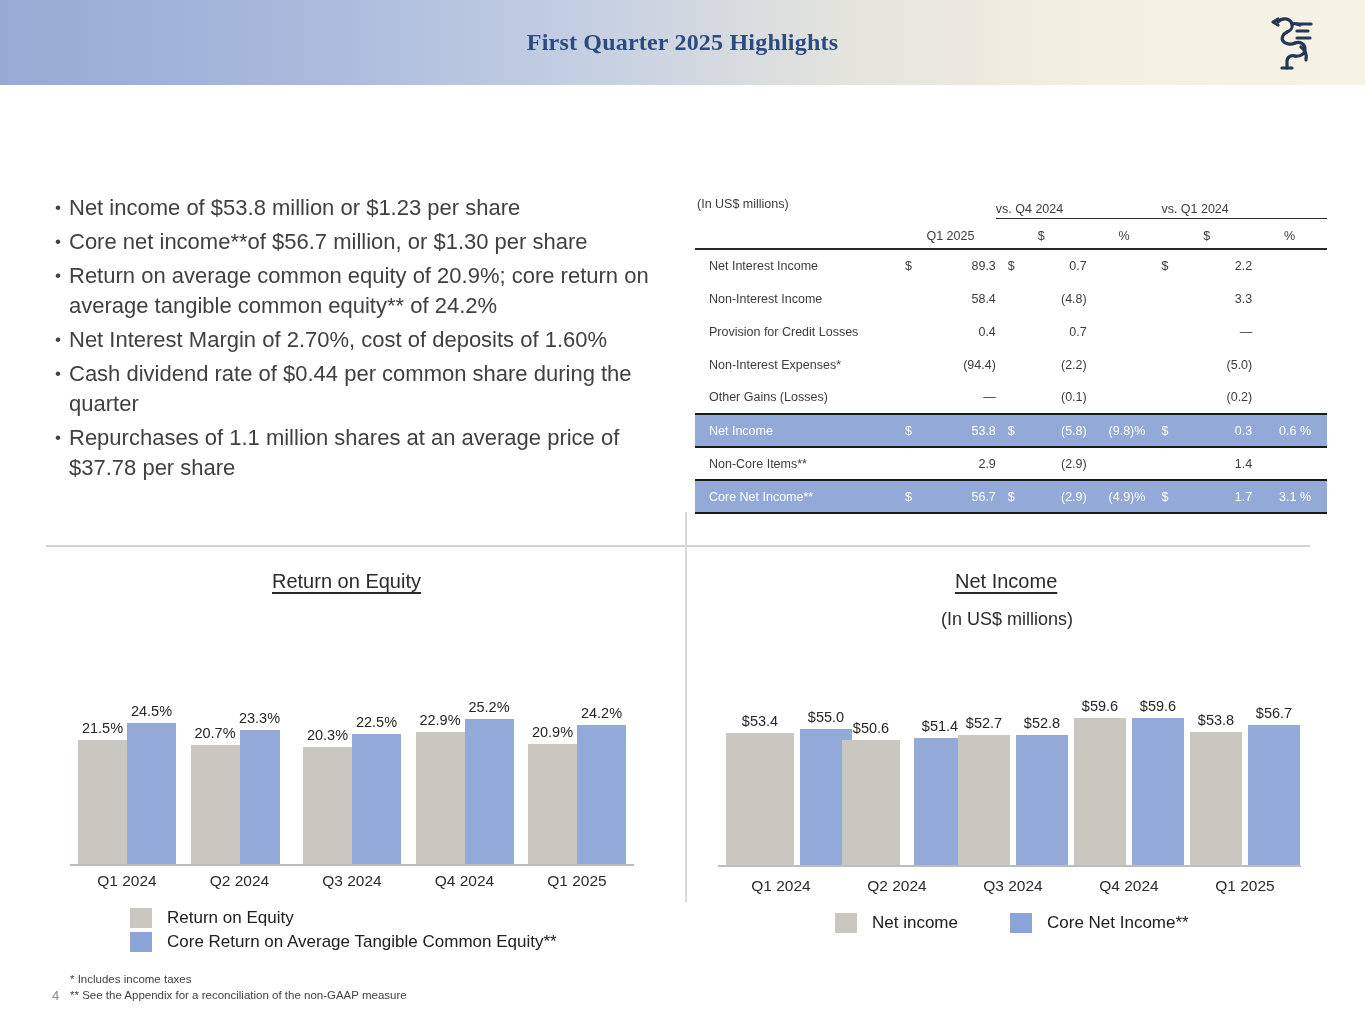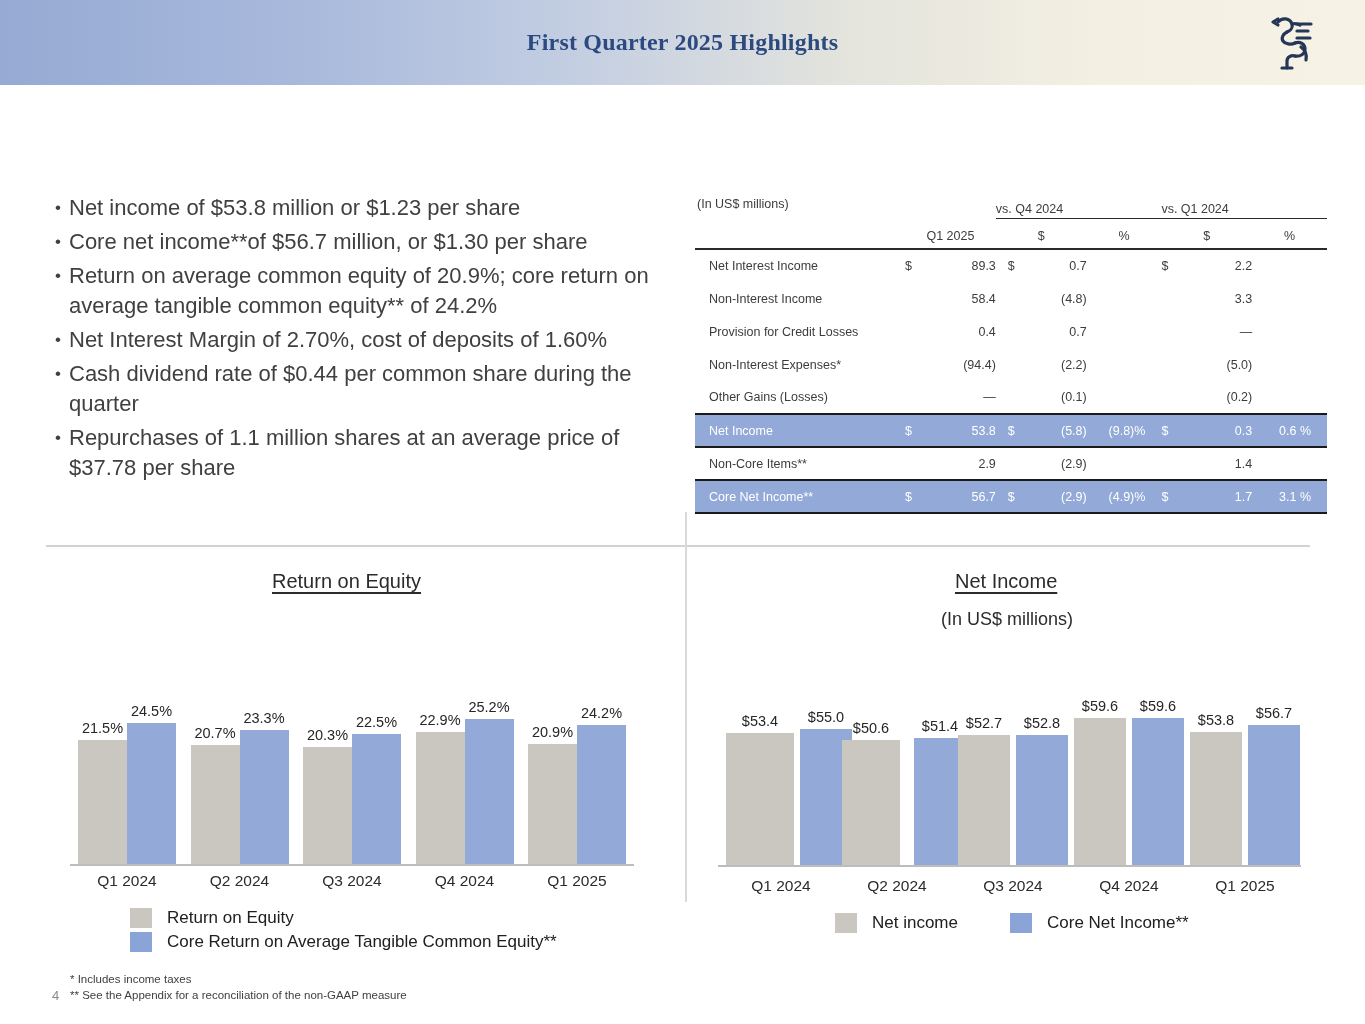--- a/index.html
+++ b/index.html
@@ -286,21 +286,21 @@
         </div>
         <div class="bar blue" style="width: 49px; height: 141px; margin-left: 0px;">
           <span class="vlabel">24.5%</span>
         </div>
       </div>
       <div class="xlabel" style="left: 0px; width: 114px;">Q1 2024</div>
       <div class="grp" style="left: 120.5px; bottom: 26px;">
         <div class="bar gray" style="width: 49px; height: 119px;">
           <span class="vlabel">20.7%</span>
         </div>
-        <div class="bar blue" style="width: 49px; height: 134px; margin-left: 0px;">
+        <div class="bar blue" style="width: 40px; height: 134px; margin-left: 0px;">
           <span class="vlabel">23.3%</span>
         </div>
       </div>
       <div class="xlabel" style="left: 112.5px; width: 114px;">Q2 2024</div>
       <div class="grp" style="left: 233px; bottom: 26px;">
         <div class="bar gray" style="width: 49px; height: 117px;">
           <span class="vlabel">20.3%</span>
         </div>
         <div class="bar blue" style="width: 49px; height: 130px; margin-left: 0px;">
           <span class="vlabel">22.5%</span>

